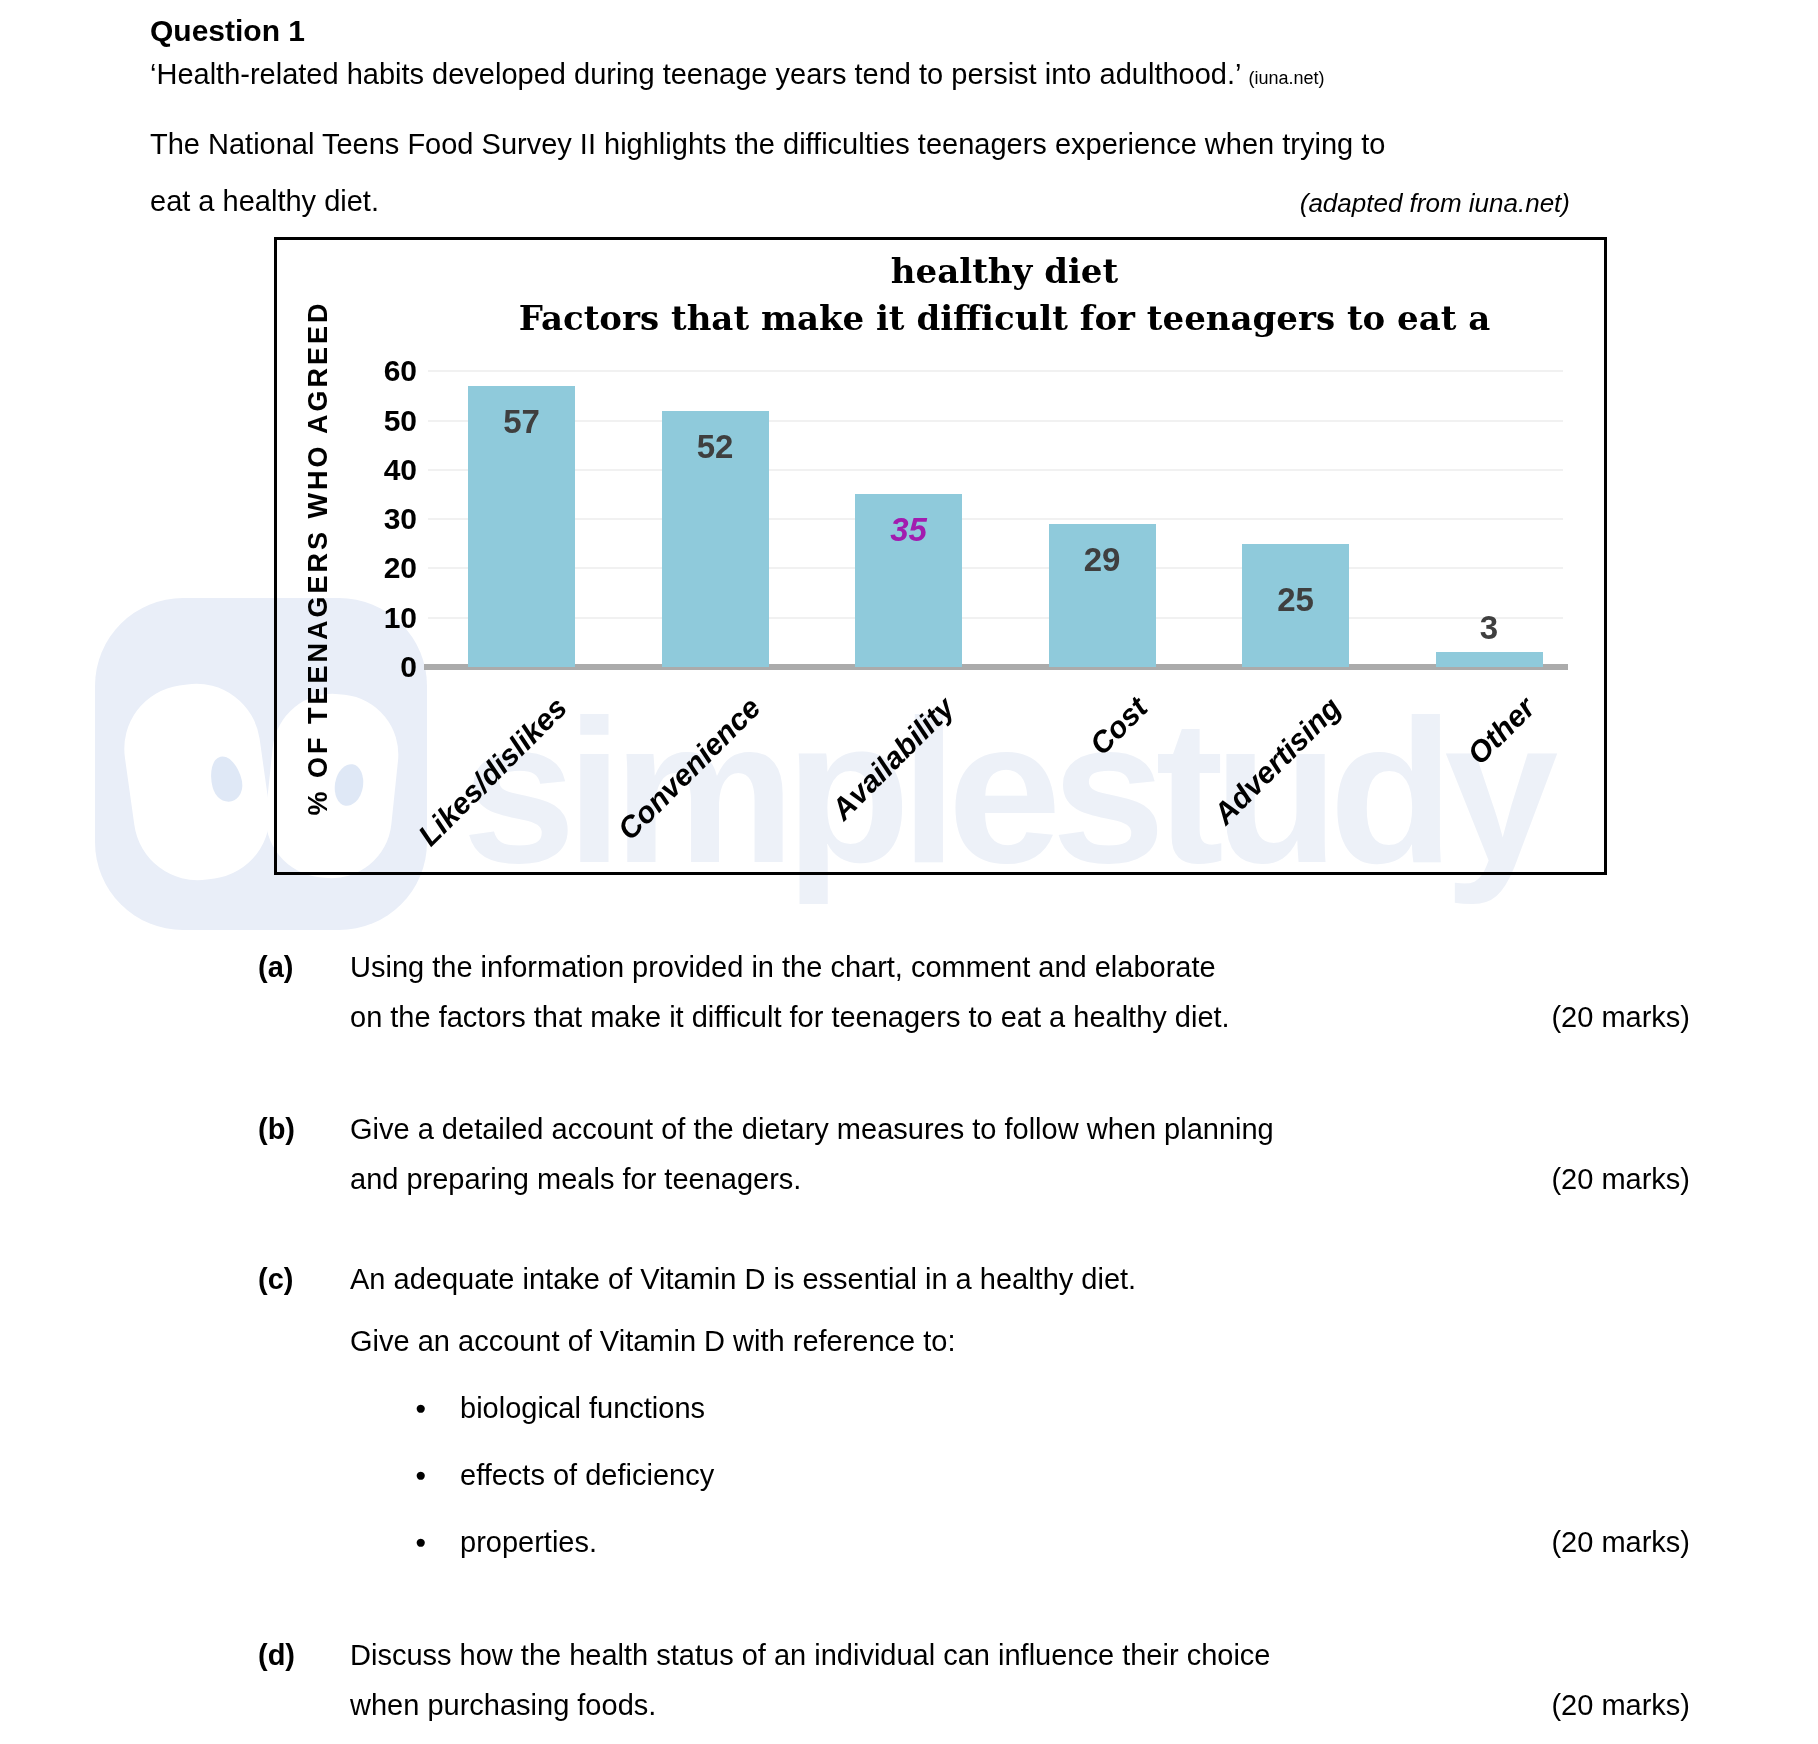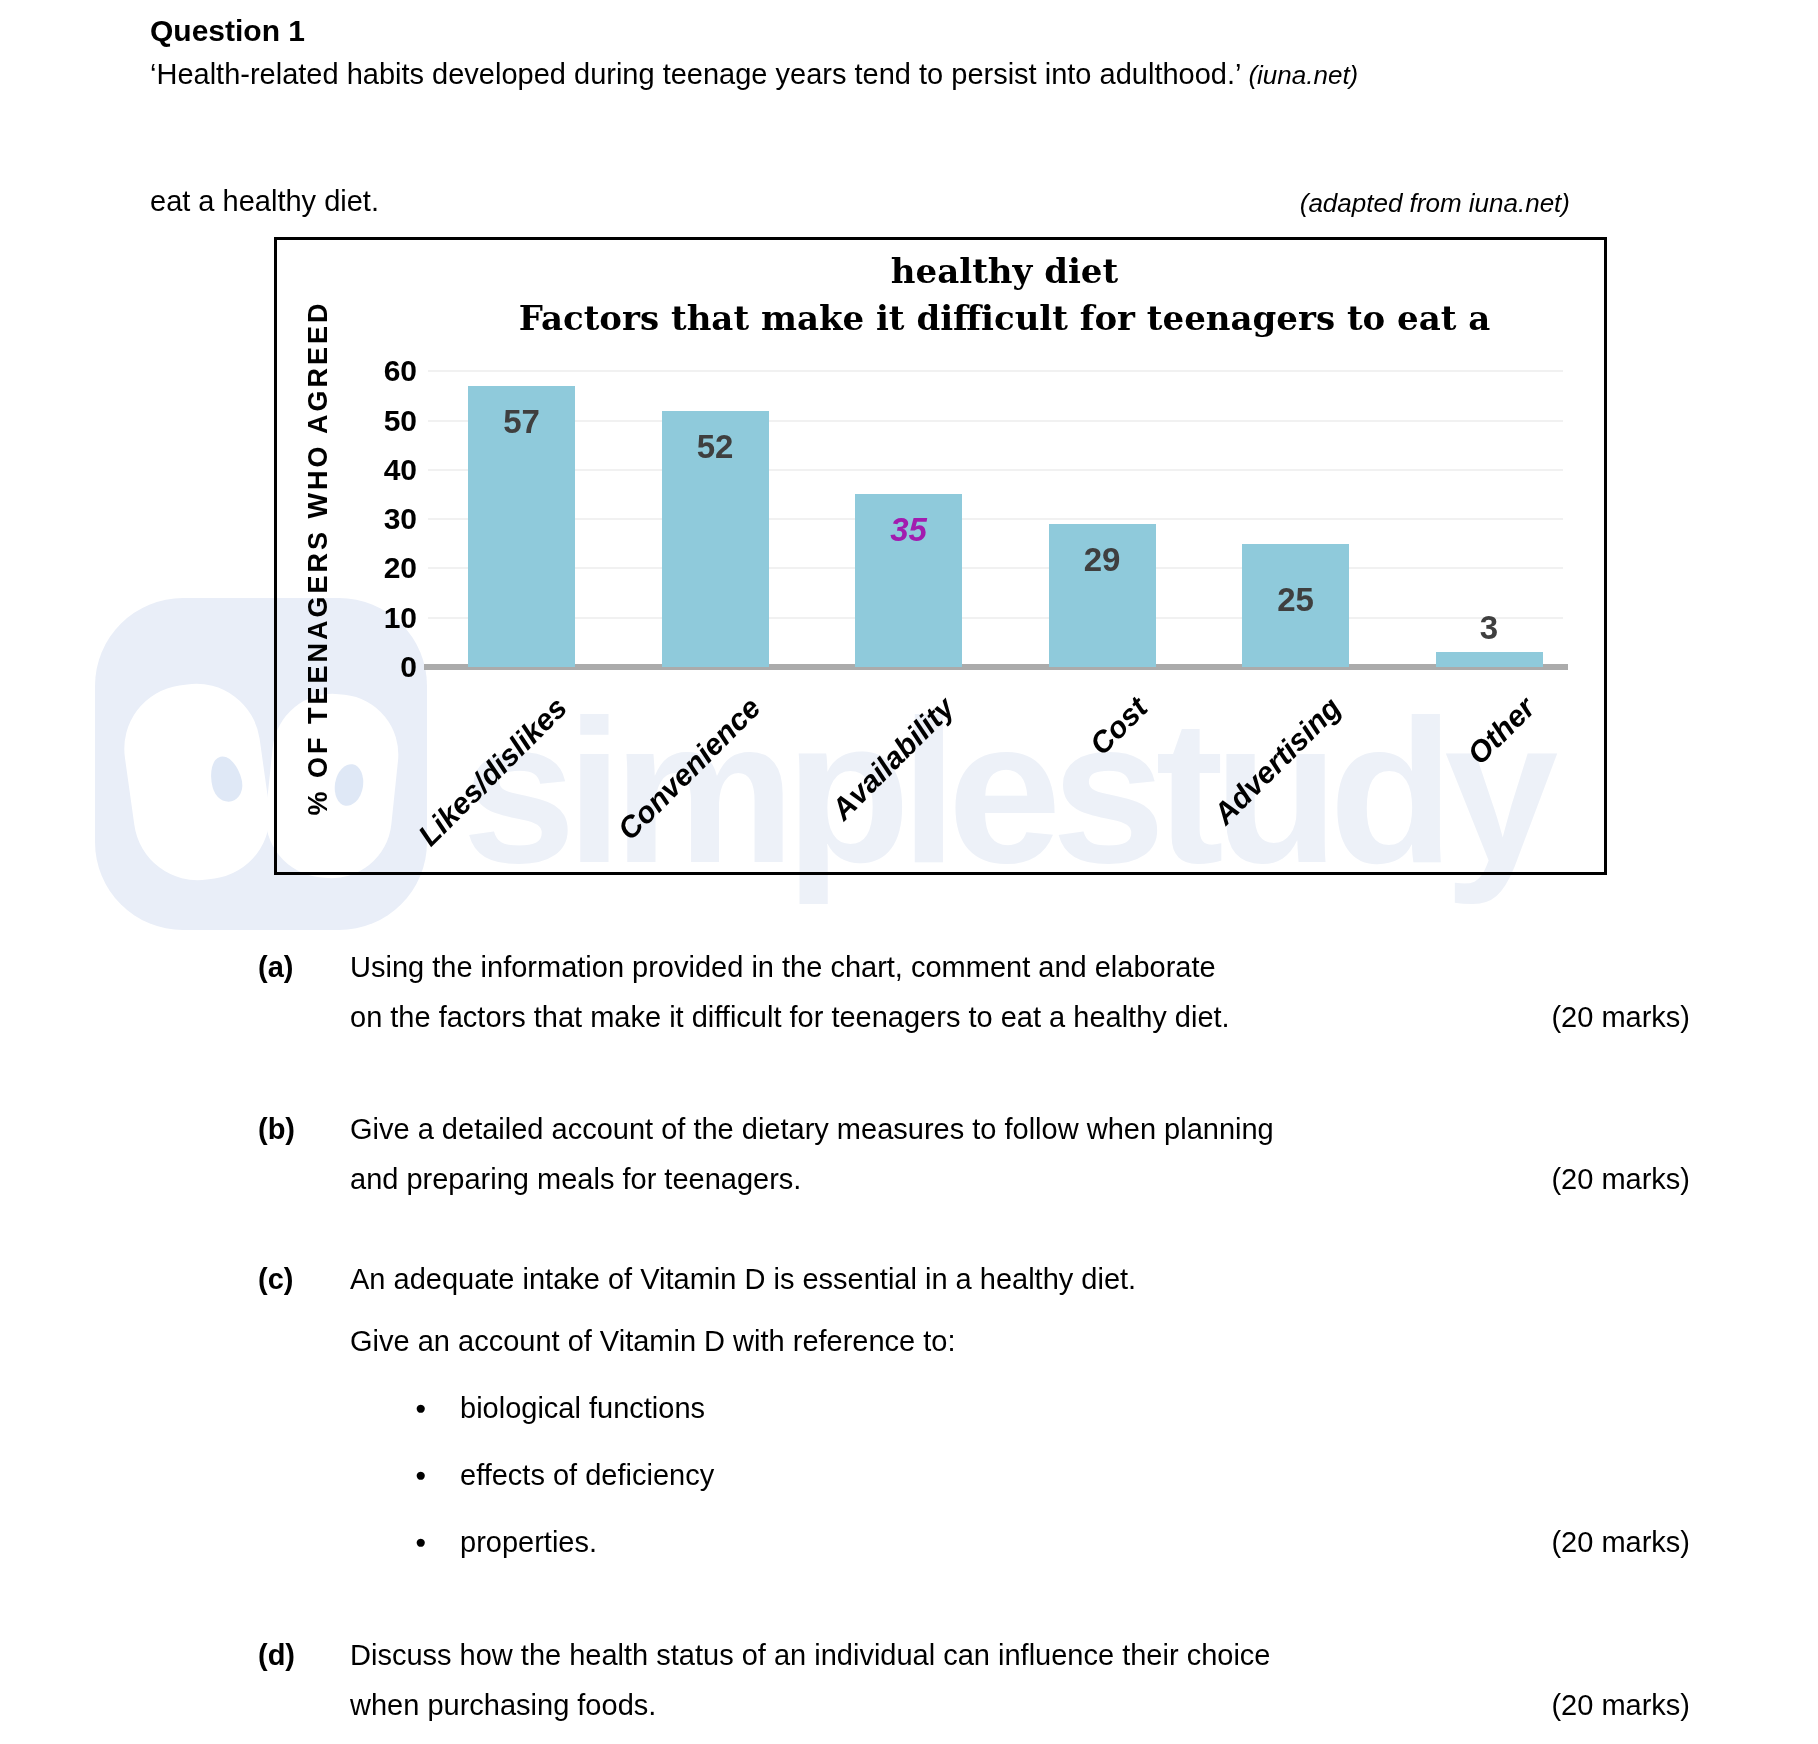--- a/index.html
+++ b/index.html
@@ -35,21 +35,21 @@
   .wm-text {
     position:absolute; left:462px; top:688px;
     font-size:205px; font-weight:bold; line-height:1; letter-spacing:-10px;
     color:#edf1f8; white-space:nowrap;
   }
 
   
   .content { position:absolute; inset:0; z-index:2; }
   .q-title { position:absolute; left:150px; top:14px; font-size:30px; font-weight:bold; }
   .quote-line { position:absolute; left:150px; top:58px; font-size:29px; }
-  .quote-src { font-style:italic; font-size:26px; }
+  .quote-src { font-size:18px; }
   .intro-1 { position:absolute; left:150px; top:128px; font-size:29px; }
   .intro-2 { position:absolute; left:150px; top:185px; font-size:29px; }
   .intro-src { position:absolute; right:248px; top:188px; font-style:italic; font-size:26px; }
 
   
   .chart-box {
     position:absolute; left:274px; top:237px; width:1333px; height:638px;
     border:3px solid #000; box-sizing:border-box; background:transparent;
   }
   .chart-title {
@@ -107,20 +107,21 @@
   </div>
   <div class="wm-text">simplestudy</div>
 </div>
 
 <div class="content">
 
   <div class="q-title">Question 1</div>
 
   <div class="quote-line"><span>‘Health-related habits developed during teenage years tend to persist into adulthood.’ </span><span class="quote-src">(iuna.net)</span></div>
 
+  <div class="intro-1">The National Teens Food Survey II highlights the difficulties teenagers experience when trying to</div>
   <div class="intro-2">eat a healthy diet.</div>
   <div class="intro-src">(adapted from iuna.net)</div>
 
   <div class="chart-box">
     <div class="chart-title">
       <span>healthy diet</span>
       <span>Factors that make it difficult for teenagers to eat a</span>
     </div>
     <div class="y-axis-title">% OF TEENAGERS WHO AGREED</div>
     <div class="plot-area">

